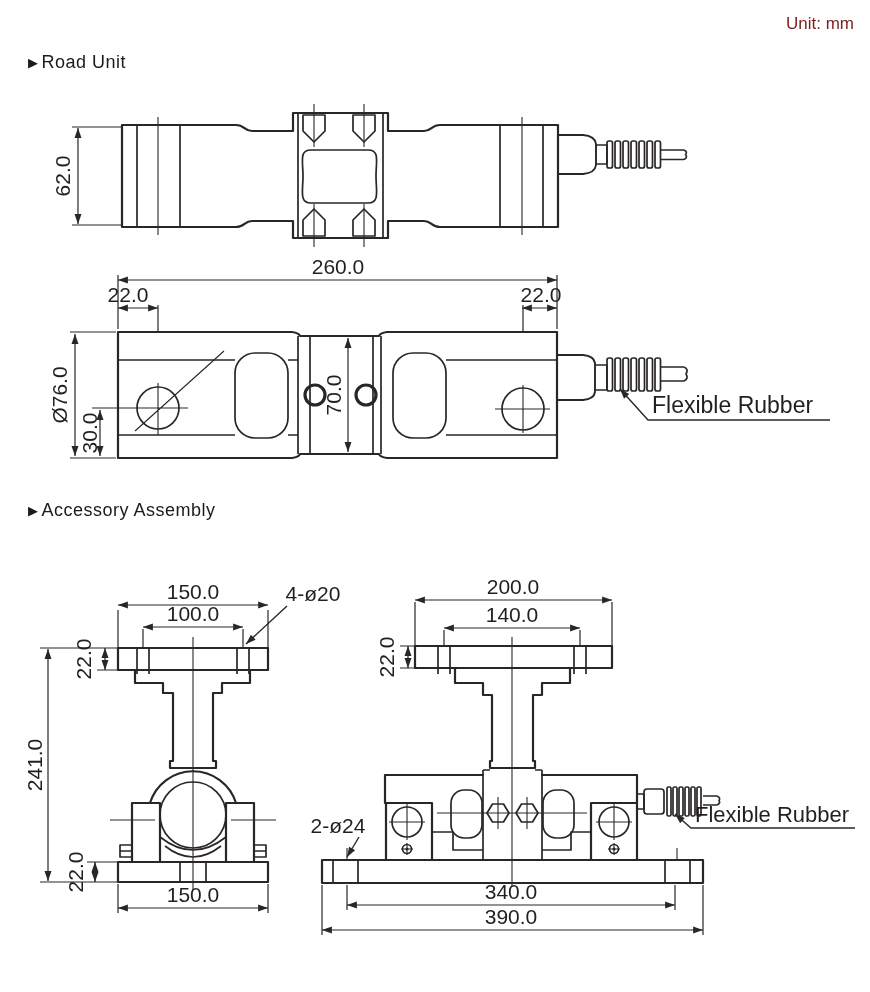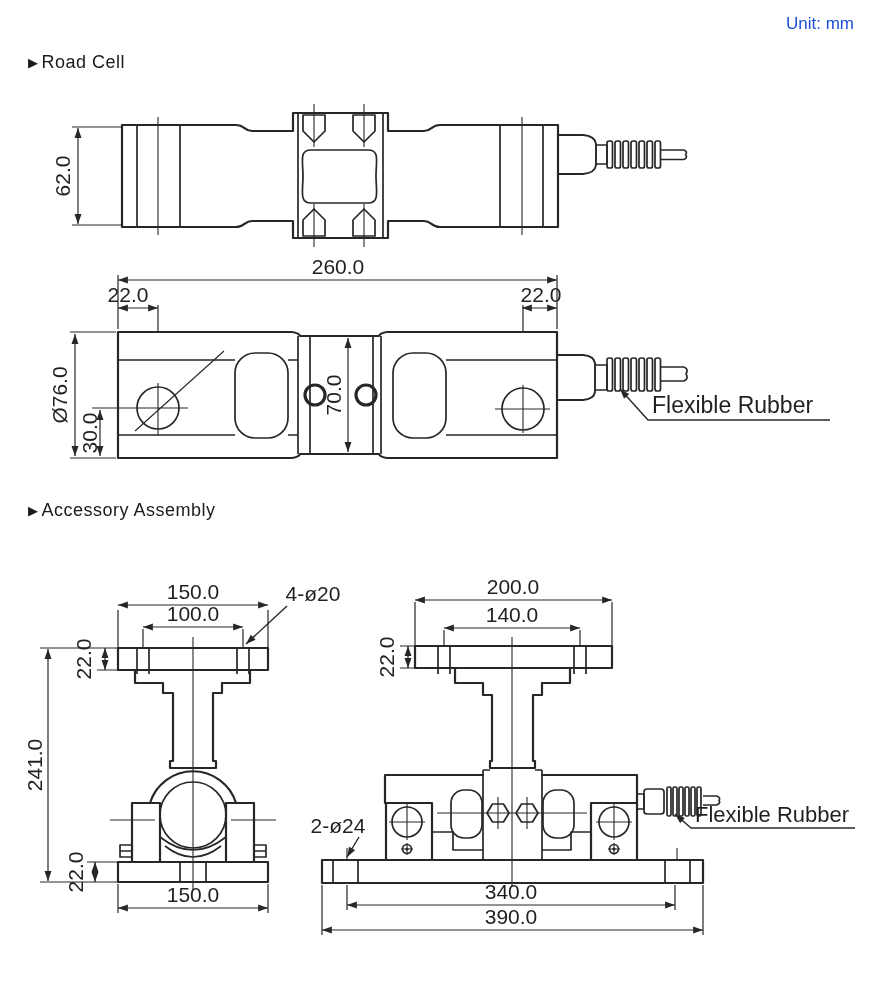--- a/index.html
+++ b/index.html
@@ -4,39 +4,39 @@
 <style>
   * { margin:0; padding:0; box-sizing:border-box; }
   html,body { background:#fff; }
   #page {
     position:relative; width:870px; height:992px; background:#ffffff;
     font-family:"Liberation Sans", sans-serif; color:#1d1a1b; overflow:hidden;
   }
   .abs { position:absolute; }
   .hdr { font-size:18px; letter-spacing:.5px; color:#1d1a1b; display:flex; align-items:center; gap:3px;}
   .hdr .tri { font-size:13px; line-height:1; }
-  #unit { font-size:17px; color:#1d4ed8; }
+  #unit { font-size:17px; color:#7f1d1d; }
   svg { position:absolute; overflow:visible; }
   svg text { font-family:"Liberation Sans", sans-serif; font-size:21px; fill:#221f20; }
   svg text.lbl { font-size:23px; }
   .ol   { fill:none; stroke:#2a2627; stroke-width:2.2; stroke-linejoin:round; stroke-linecap:round; }
   .md   { fill:none; stroke:#2a2627; stroke-width:1.7; stroke-linejoin:round; }
   .thin { fill:none; stroke:#2a2627; stroke-width:1.1; }
   .dim  { fill:none; stroke:#2a2627; stroke-width:1.2; }
 </style>
 </head>
 <body>
 
 <div id="page">
 
   <div id="unit" class="abs" style="right:16px; top:14px;">Unit: mm</div>
 
   <div class="hdr abs" style="left:28px; top:52px;">
     <span class="tri">▶</span>
-    <span>Road Cell</span>
+    <span>Road Unit</span>
   </div>
 
   <svg class="abs" style="left:40px; top:95px;" width="680" height="155" viewBox="0 0 680 155">
     <defs>
       <marker id="m1" markerUnits="userSpaceOnUse" markerWidth="11" markerHeight="9" viewBox="0 0 11 9" refX="10.4" refY="4.5" orient="auto-start-reverse">
         <path d="M0.5,1 L10.4,4.5 L0.5,8 Z" fill="#2a2627"></path>
       </marker>
     </defs>
     <g>
       <path class="ol" d="M82,30 H196 C205,30 204,36 212,36 H253 V18 H348 V36 H384 C392,36 391,30 400,30 H518 V132 H400 C391,132 392,126 384,126 H348 V143 H253 V126 H212 C204,126 205,132 196,132 H82 Z"></path>

